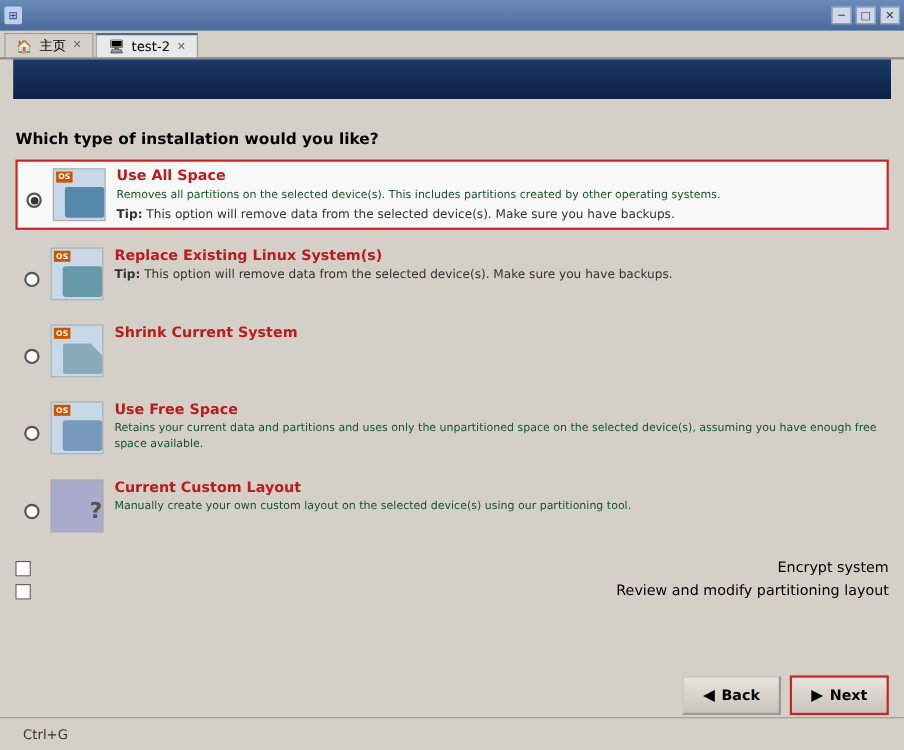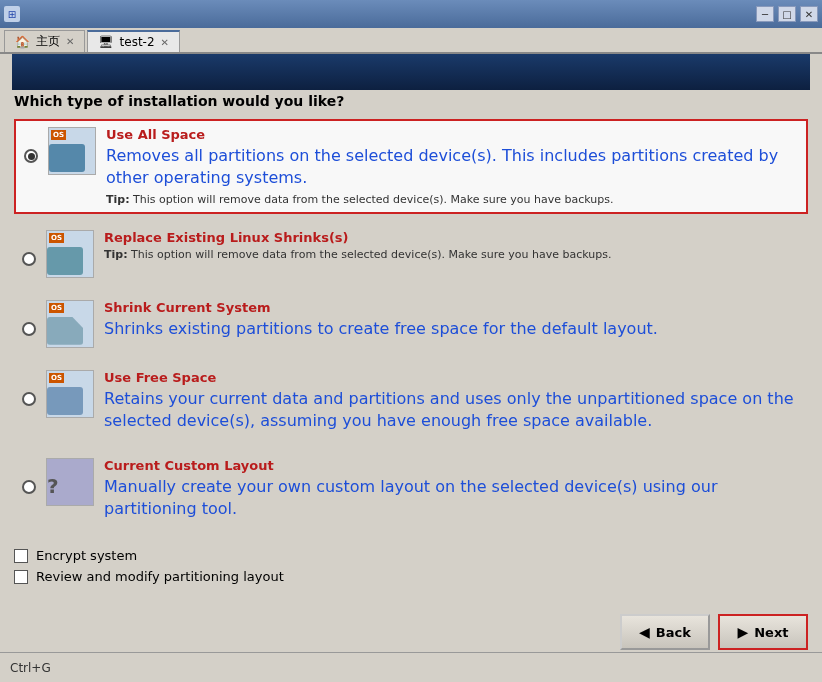--- a/index.html
+++ b/index.html
@@ -84,20 +84,21 @@
     
     .header-bar {
       height: 36px;
       background: linear-gradient(180deg, #1a3a6a 0%, #0d2040 100%);
       margin: 0 12px;
     }
 
     
     .main-content {
       padding: 3px 14px;
+      margin-top: 26px;
     }
 
     .question-text {
       font-size: 14px;
       font-weight: bold;
       color: #000;
       margin-bottom: 10px;
     }
 
     .option-list {
@@ -146,21 +147,21 @@
       position: relative;
     }
 
     .option-icon-img {
       width: 48px;
       height: 48px;
       border: 1px solid #aaa;
       background: #c8d8e8;
       display: flex;
       align-items: center;
-      justify-content: flex-start;
+      justify-content: flex-end;
       font-size: 10px;
       color: #446;
       position: relative;
       overflow: hidden;
     }
 
     .os-badge {
       position: absolute;
       top: 2px;
       left: 2px;
@@ -184,22 +185,22 @@
     }
 
     .option-title {
       font-weight: bold;
       font-size: 13px;
       color: #b91c1c;
       margin-bottom: 3px;
     }
 
     .option-desc {
-      font-size: 16px;
-      color: #1d4ed8;
+      font-size: 10px;
+      color: #14532d;
       line-height: 1.4;
       margin-bottom: 3px;
     }
 
     .option-tip {
       font-size: 11px;
       color: #333;
     }
 
     .option-tip span {
@@ -213,20 +214,21 @@
       padding: 0 14px;
     }
 
     .checkbox-item {
       display: flex;
       align-items: center;
       gap: 8px;
       margin-bottom: 6px;
       font-size: 13px;
       cursor: pointer;
+      justify-content: space-between;
     }
 
     .checkbox-box {
       width: 14px;
       height: 14px;
       border: 1px solid #555;
       background: white;
       flex-shrink: 0;
     }
 
@@ -269,21 +271,21 @@
     .statusbar {
       position: absolute;
       bottom: 0;
       left: 0;
       right: 0;
       height: 30px;
       background: #d4d0c8;
       border-top: 1px solid #999;
       display: flex;
       align-items: center;
-      padding: 0 10px;
+      padding: 0 21px;
       font-size: 12px;
       color: #333;
       gap: 4px;
     }
   </style>
 </head>
 <body>
 
 <div class="titlebar">
   <div class="titlebar-icon">
@@ -332,36 +334,35 @@
 
     <div class="option-item">
       <div class="radio-btn"></div>
       <div class="option-icon">
         <div class="option-icon-img">
           <div class="os-badge">OS</div>
           <div class="hdd-shape" style="background:#6699aa"></div>
         </div>
       </div>
       <div class="option-text">
-        <div class="option-title">Replace Existing Linux Shrinks(s)</div>
+        <div class="option-title">Replace Existing Linux System(s)</div>
         <div class="option-tip"><span>Tip:</span> This option will remove data from the selected device(s).  Make sure you have backups.</div>
       </div>
     </div>
 
     <div class="option-item">
       <div class="radio-btn"></div>
       <div class="option-icon">
         <div class="option-icon-img">
           <div class="os-badge">OS</div>
           <div class="hdd-shape" style="background:#88aabb; clip-path: polygon(0 0, 70% 0, 100% 40%, 100% 100%, 0 100%);"></div>
         </div>
       </div>
       <div class="option-text">
         <div class="option-title">Shrink Current System</div>
-        <div class="option-desc">Shrinks existing partitions to create free space for the default layout.</div>
       </div>
     </div>
 
     <div class="option-item">
       <div class="radio-btn"></div>
       <div class="option-icon">
         <div class="option-icon-img">
           <div class="os-badge">OS</div>
           <div class="hdd-shape" style="background:#7799bb;"></div>
         </div>

